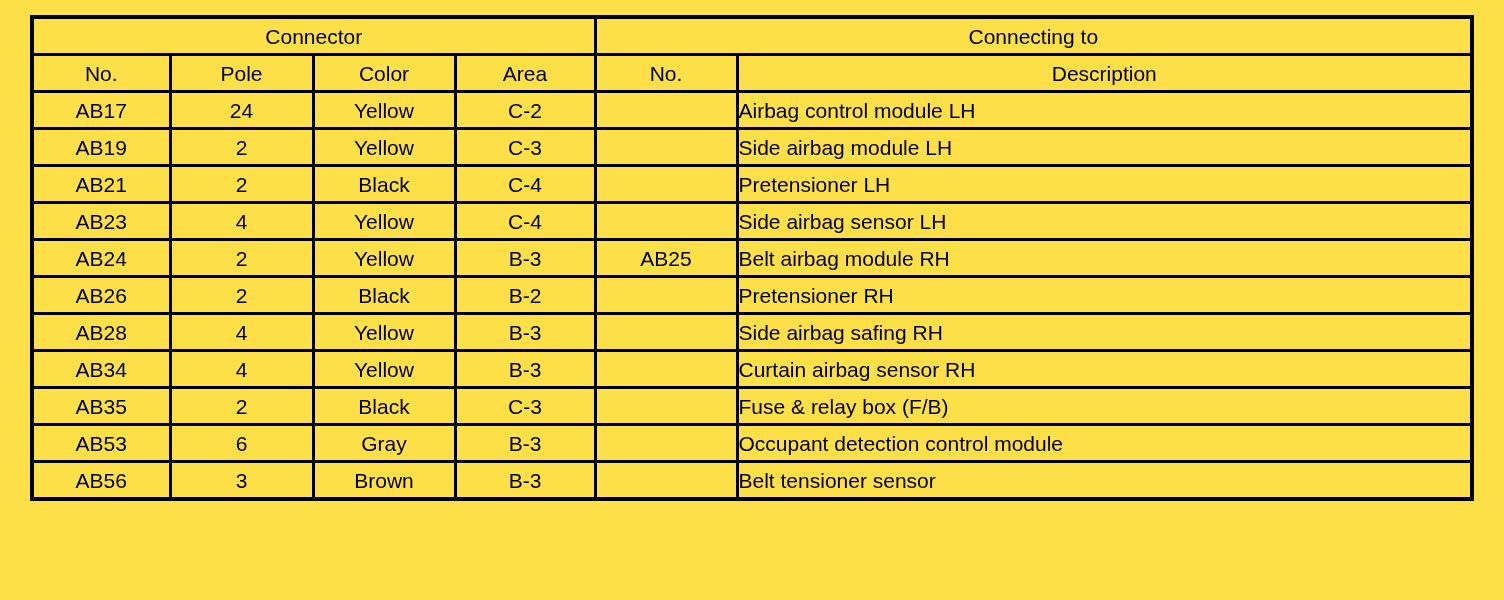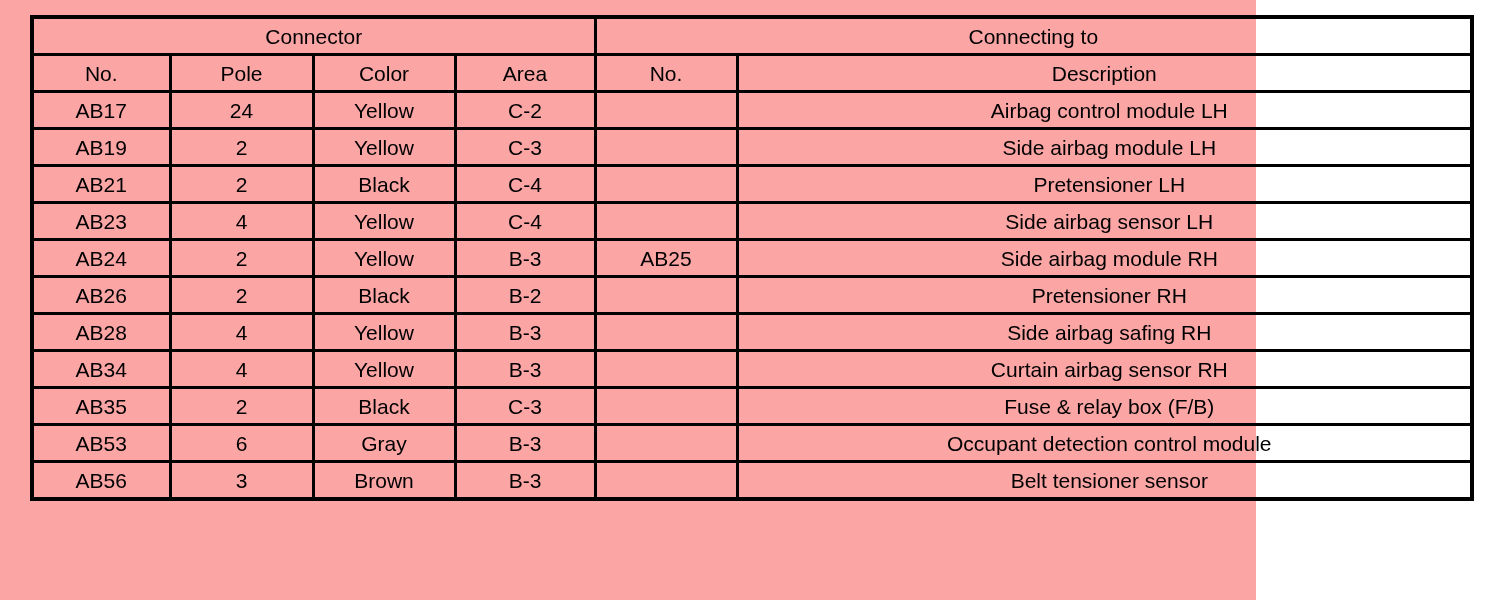--- a/index.html
+++ b/index.html
@@ -6,23 +6,23 @@
     margin: 0;
     padding: 0;
     background: #ffffff;
     width: 1504px;
     height: 600px;
     font-family: "Liberation Sans", sans-serif;
     color: #000000;
   }
   .page {
     position: relative;
-    width: 1256px;
+    width: 1504px;
     height: 600px;
-    background: #fca5a5;
+    background: #fde047;
   }
   table.connector-table {
     position: absolute;
     left: 30px;
     top: 15px;
     width: 1440px;
     border-collapse: collapse;
     table-layout: fixed;
     border: 4px solid #000000;
   }
@@ -33,22 +33,21 @@
     font-weight: normal;
     line-height: 1;
     text-align: center;
     vertical-align: middle;
     height: 34px;
     padding: 0;
     overflow: hidden;
     white-space: nowrap;
   }
   table.connector-table td.desc {
-    text-align: center;
-    padding-left: 10px;
+    text-align: left;
     margin-top: 22px;
   }
 </style>
 </head>
 <body>
 
 <div class="page">
   <table class="connector-table">
     <colgroup>
       <col style="width:138px">
@@ -104,21 +103,21 @@
         <td>C-4</td>
         <td></td>
         <td class="desc">Side airbag sensor LH</td>
       </tr>
       <tr>
         <td>AB24</td>
         <td>2</td>
         <td>Yellow</td>
         <td>B-3</td>
         <td>AB25</td>
-        <td class="desc">Side airbag module RH</td>
+        <td class="desc">Belt airbag module RH</td>
       </tr>
       <tr>
         <td>AB26</td>
         <td>2</td>
         <td>Black</td>
         <td>B-2</td>
         <td></td>
         <td class="desc">Pretensioner RH</td>
       </tr>
       <tr>

